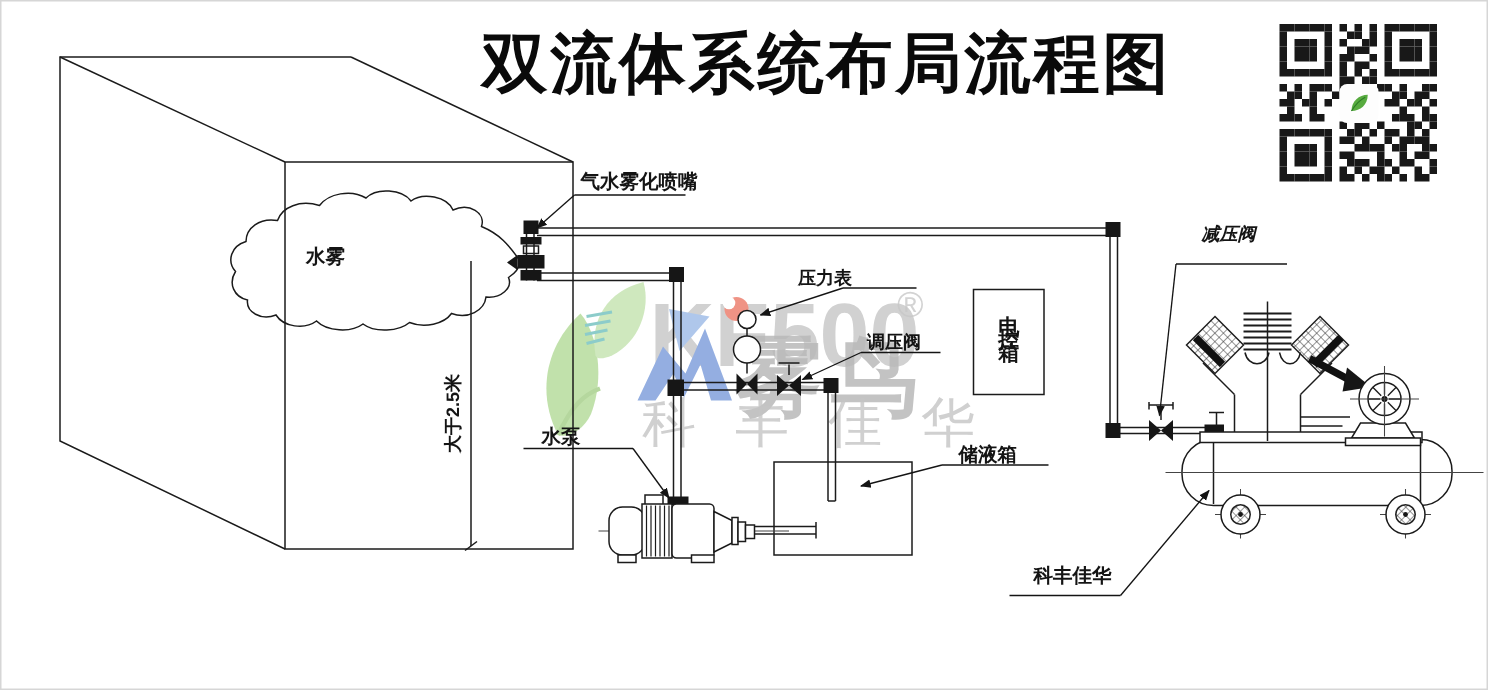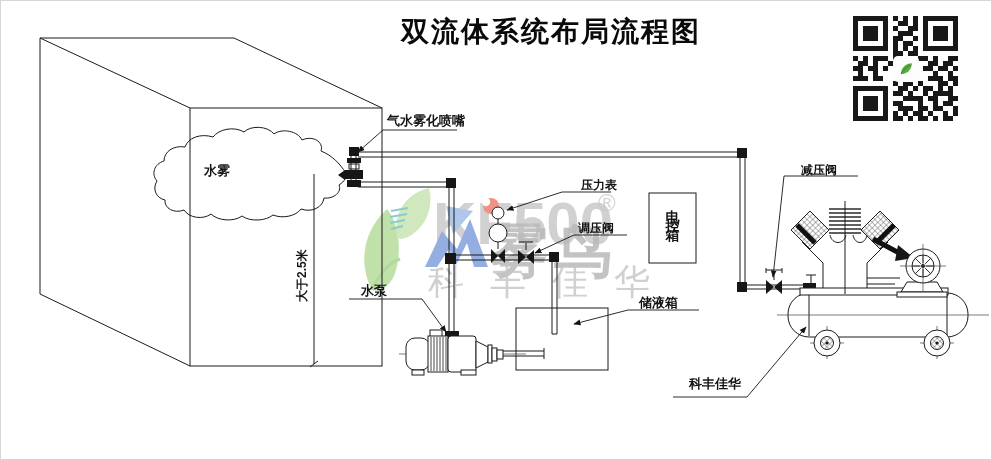--- a/index.html
+++ b/index.html
@@ -4,21 +4,21 @@
 <style>
   html,body{margin:0;padding:0;background:#fff;}
   .canvas{
     position:relative;width:992px;height:460px;background:#ffffff;
     border:1px solid #d6d6d6;box-sizing:border-box;overflow:hidden;
     font-family:"Liberation Sans","DejaVu Sans",sans-serif;color:#111;
   }
   .abs{position:absolute;}
   .title{
     left:300px;top:12px;width:500px;text-align:center;
-    font-size:28px;font-weight:900;letter-spacing:2px;white-space:nowrap;color:#0a0a0a;
+    font-size:44px;font-weight:900;letter-spacing:2px;white-space:nowrap;color:#0a0a0a;
   }
   .subtitle{
     left:300px;top:58px;width:500px;text-align:center;
     font-size:15px;font-weight:700;white-space:nowrap;color:#1a1a1a;
   }
   .lbl{position:absolute;font-size:13px;font-weight:600;white-space:nowrap;color:#141414;}
   .lbl.sm{font-size:12px;}
   .vtext{
     writing-mode:vertical-rl;text-orientation:upright;letter-spacing:9px;
   }
@@ -519,21 +519,21 @@
       <svg width="20" height="20" viewBox="0 0 24 24" style="position:static">
         <path d="M6 18 C6 10 12 5 19 5 C19 13 13 18 6 18 Z" fill="#57ab3f"></path>
         <path d="M6 18 C9 13 13 9 17 7" stroke="#2e7d27" stroke-width="1" fill="none"></path>
       </svg>
     </div>
     </div>
 
   <div class="lbl" style="left:386px;top:111px;">气水雾化喷嘴</div>
   <div class="lbl" style="left:203px;top:161px;">水雾</div>
   <div class="lbl rot" style="left:293px;top:301px;">大于2.5米</div>
-  <div class="lbl sm" style="left:580px;top:176px;">压力表</div>
+  <div class="lbl sm" style="left:531px;top:176px;">压力表</div>
   <div class="lbl sm" style="left:577px;top:219px;">调压阀</div>
   <div class="lbl vtext" style="left:663px;top:198px;height:62px;font-size:14px;">电控箱</div>
   <div class="lbl" style="left:360px;top:281px;">水泵</div>
   <div class="lbl" style="left:638px;top:293px;">储液箱</div>
-  <div class="lbl sm" style="left:800px;top:161px;">减压阀</div>
+  <div class="lbl sm" style="left:800px;top:147px;font-style:italic;">减压阀</div>
   <div class="lbl" style="left:688px;top:374px;">科丰佳华</div>
 
 </div>
 
 </body></html>

